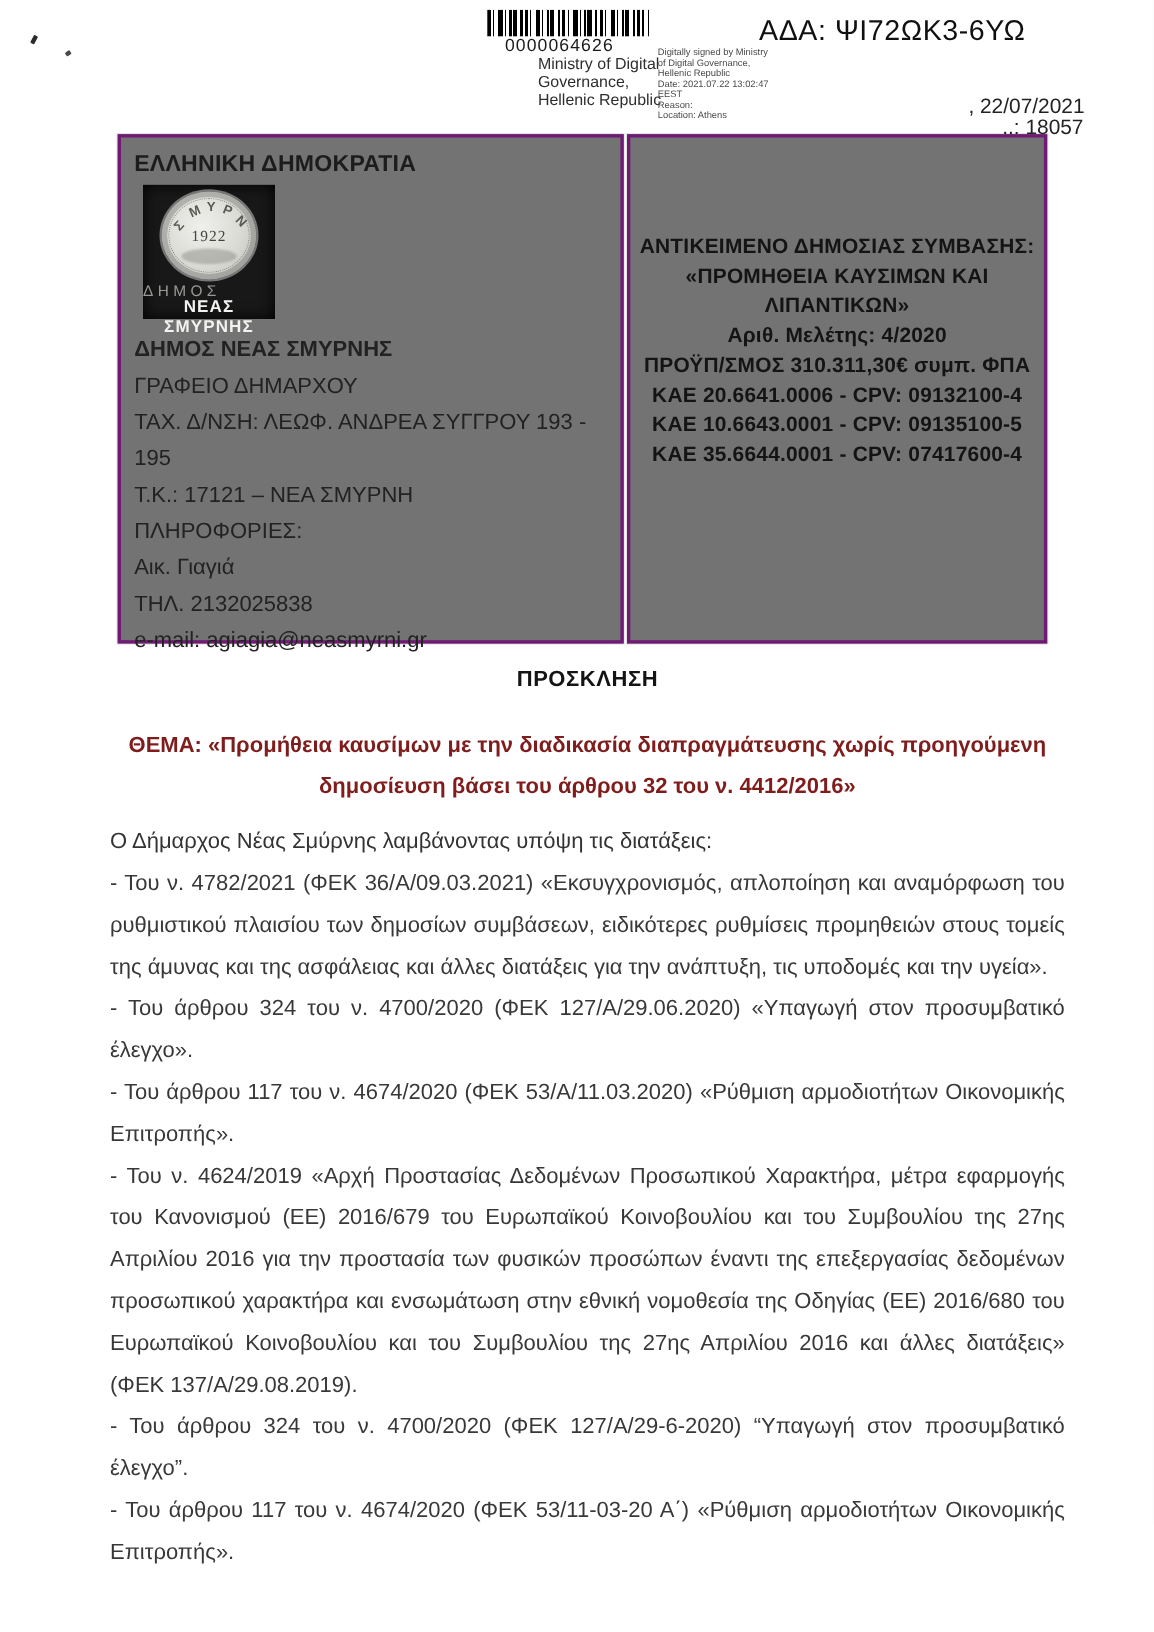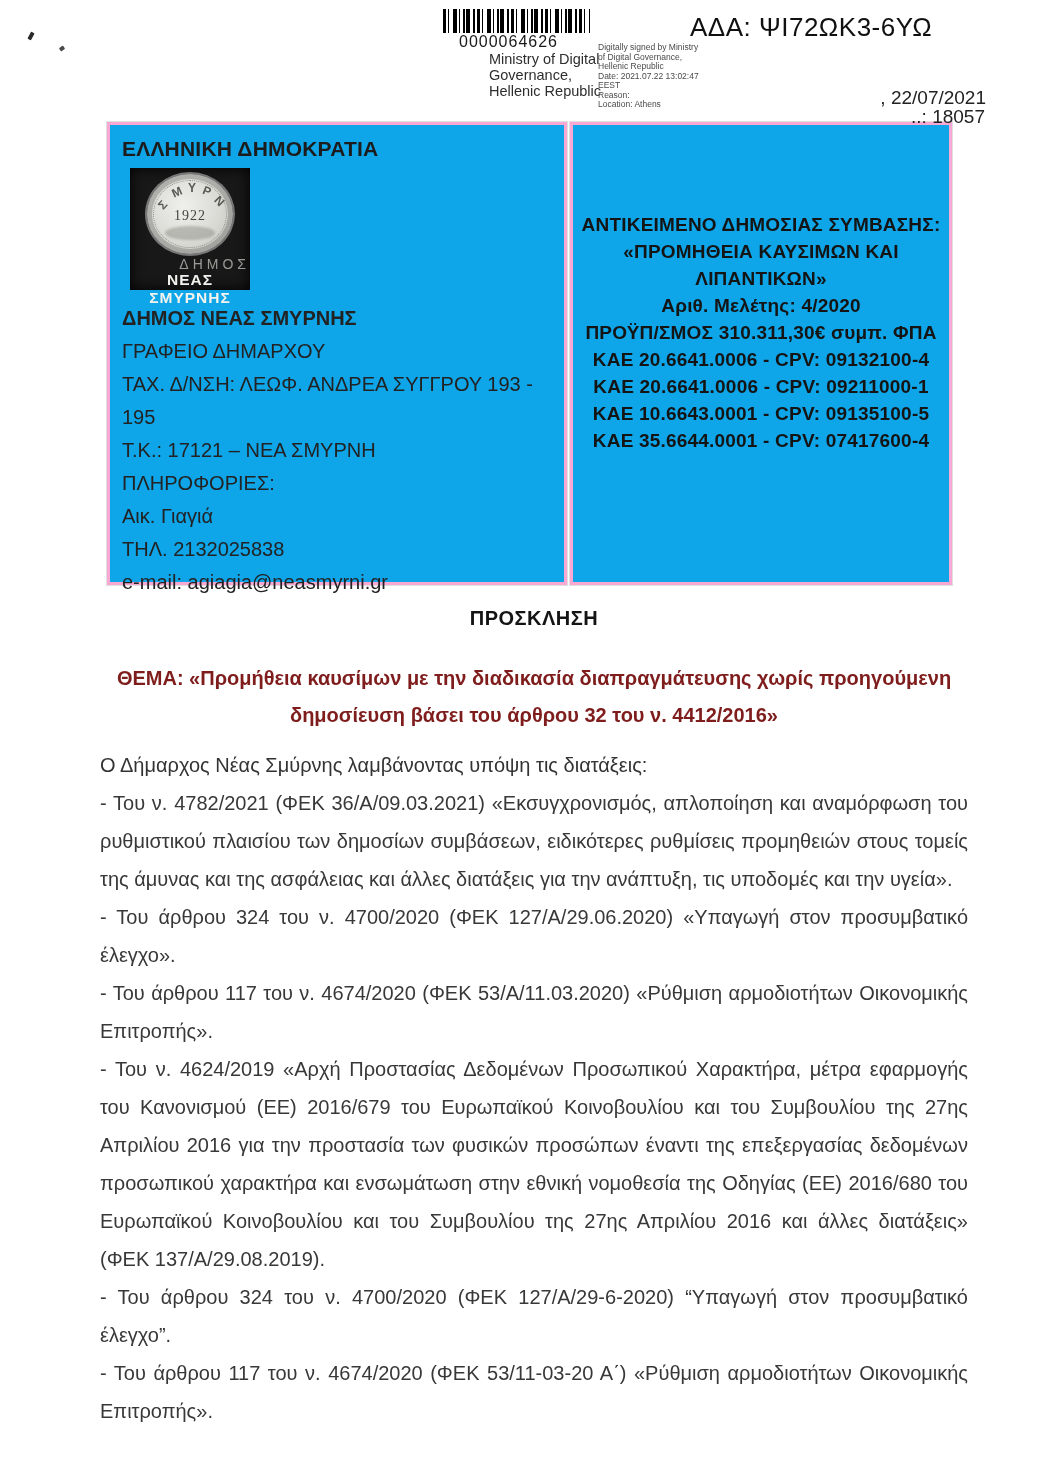--- a/index.html
+++ b/index.html
@@ -55,21 +55,21 @@
   }
   .protocol-line {
     position: absolute; right: 64px; top: 106px;
     font-size: 19px; color: #222; text-align: right; z-index: 3;
     background: transparent;
   }
 
   
   .box {
     position: absolute; top: 122px; height: 463px;
-    border: 3px solid #f9a8d4; background: #0ea5e9;
+    border: 3px solid #701a75; background: #737373;
     box-shadow: 0 0 0 1px rgba(0,0,0,.12);
   }
   .box.left-box  { left: 107px; width: 460px; padding: 10px 12px; }
   .box.right-box { left: 570px; width: 382px; padding: 86px 3px 0 3px; text-align: center; }
 
   .left-box .state-line  { font-size: 21px; font-weight: bold; letter-spacing: .2px; margin: 2px 0 7px 0; }
   .left-box .region-line { font-size: 21px; font-weight: bold; letter-spacing: .2px; margin: 0 0 10px 0; }
 
   
   .logo {
@@ -96,22 +96,22 @@
   .coin-year {
     position: absolute; left: 0; right: 0; top: 34px; text-align: center;
     font-family: "Liberation Serif", serif; font-size: 14px; color: #44443e;
     letter-spacing: 1px;
   }
   .coin-engraving {
     position: absolute; left: 18px; top: 52px; width: 50px; height: 14px;
     border-radius: 50%; background: rgba(110,110,100,.35); filter: blur(1px);
   }
   .logo-caption-top {
-    position: absolute; left: 0; right: 0; top: 88px; text-align: right;
-    font-size: 14px; color: #9a9a96; letter-spacing: 4px; margin-left: 11px;
+    position: absolute; left: 0; right: 0; top: 88px; text-align: left;
+    font-size: 14px; color: #9a9a96; letter-spacing: 4px;
   }
   .logo-caption-bottom {
     position: absolute; left: 0; right: 0; top: 103px; text-align: center;
     font-size: 15.5px; font-weight: bold; color: #f2f2ef; letter-spacing: 1px;
   }
 
   .left-box .addr-line { font-size: 20px; line-height: 33px; color: #222; }
   .left-box .addr-line.bold { font-weight: bold; }
 
   .right-box .contract-line {
@@ -197,21 +197,20 @@
     <div class="addr-line">e-mail: agiagia@neasmyrni.gr</div>
   </div>
 
   <div class="box right-box">
     <div class="contract-line">ΑΝΤΙΚΕΙΜΕΝΟ ΔΗΜΟΣΙΑΣ ΣΥΜΒΑΣΗΣ:</div>
     <div class="contract-line">«ΠΡΟΜΗΘΕΙΑ ΚΑΥΣΙΜΩΝ ΚΑΙ</div>
     <div class="contract-line">ΛΙΠΑΝΤΙΚΩΝ»</div>
     <div class="contract-line">Αριθ. Μελέτης: 4/2020</div>
     <div class="contract-line">ΠΡΟΫΠ/ΣΜΟΣ 310.311,30€ συμπ. ΦΠΑ</div>
     <div class="contract-line">ΚΑΕ 20.6641.0006 - CPV: 09132100-4</div>
-    <div class="contract-line">ΚΑΕ 20.6641.0006 - CPV: 09211000-1</div>
     <div class="contract-line">ΚΑΕ 10.6643.0001 - CPV: 09135100-5</div>
     <div class="contract-line">ΚΑΕ 35.6644.0001 - CPV: 07417600-4</div>
   </div>
 
   <div class="doc-body">
     <div class="doc-title">ΠΡΟΣΚΛΗΣΗ</div>
     <div class="doc-subject">
       <div>ΘΕΜΑ: «Προμήθεια καυσίμων με την διαδικασία διαπραγμάτευσης χωρίς προηγούμενη</div>
       <div>δημοσίευση βάσει του άρθρου 32 του ν. 4412/2016»</div>
     </div>

